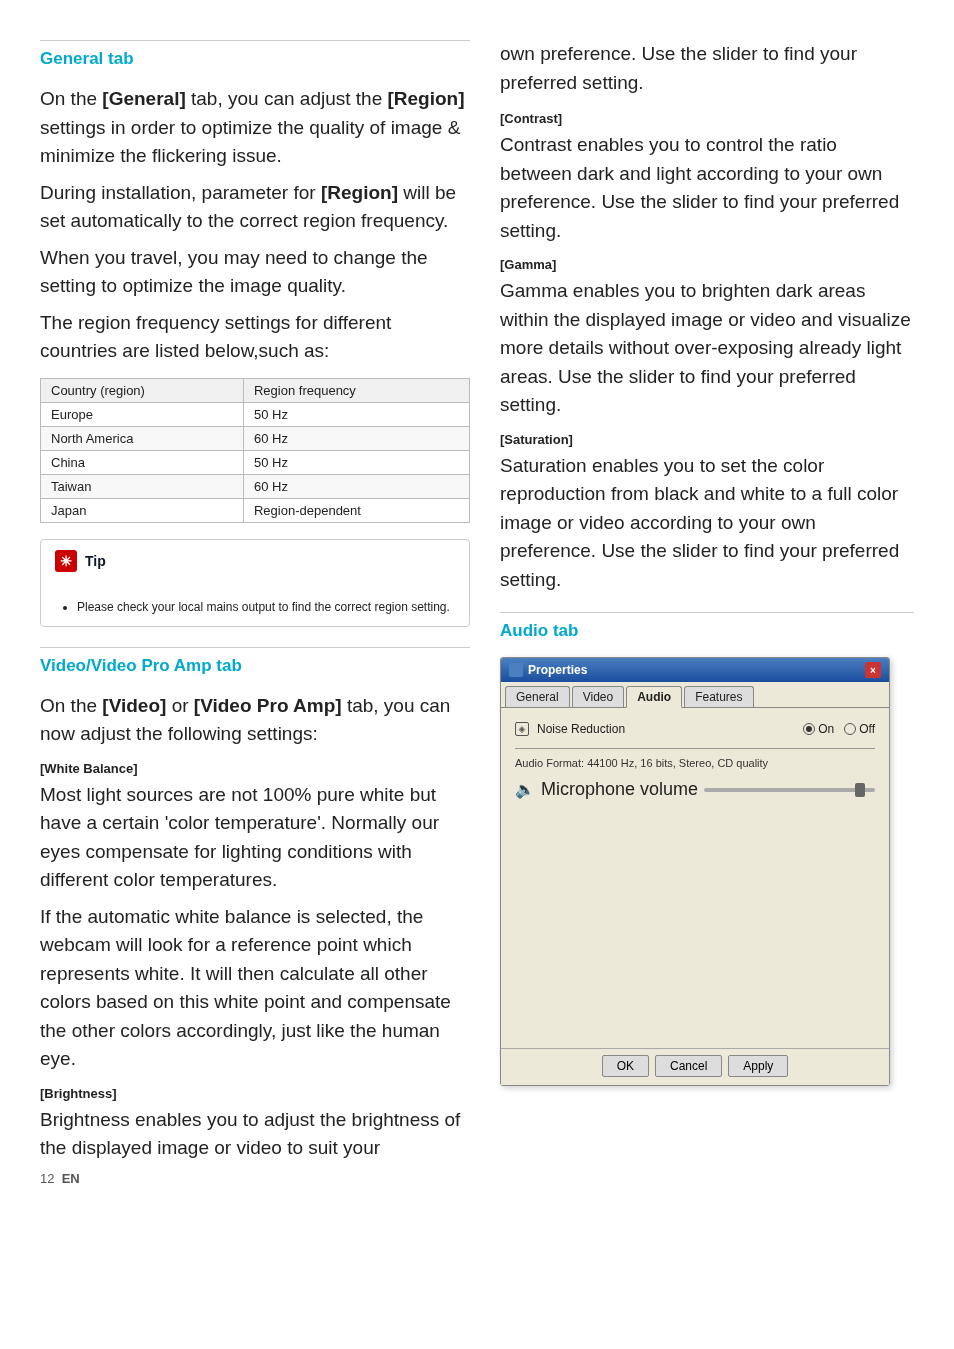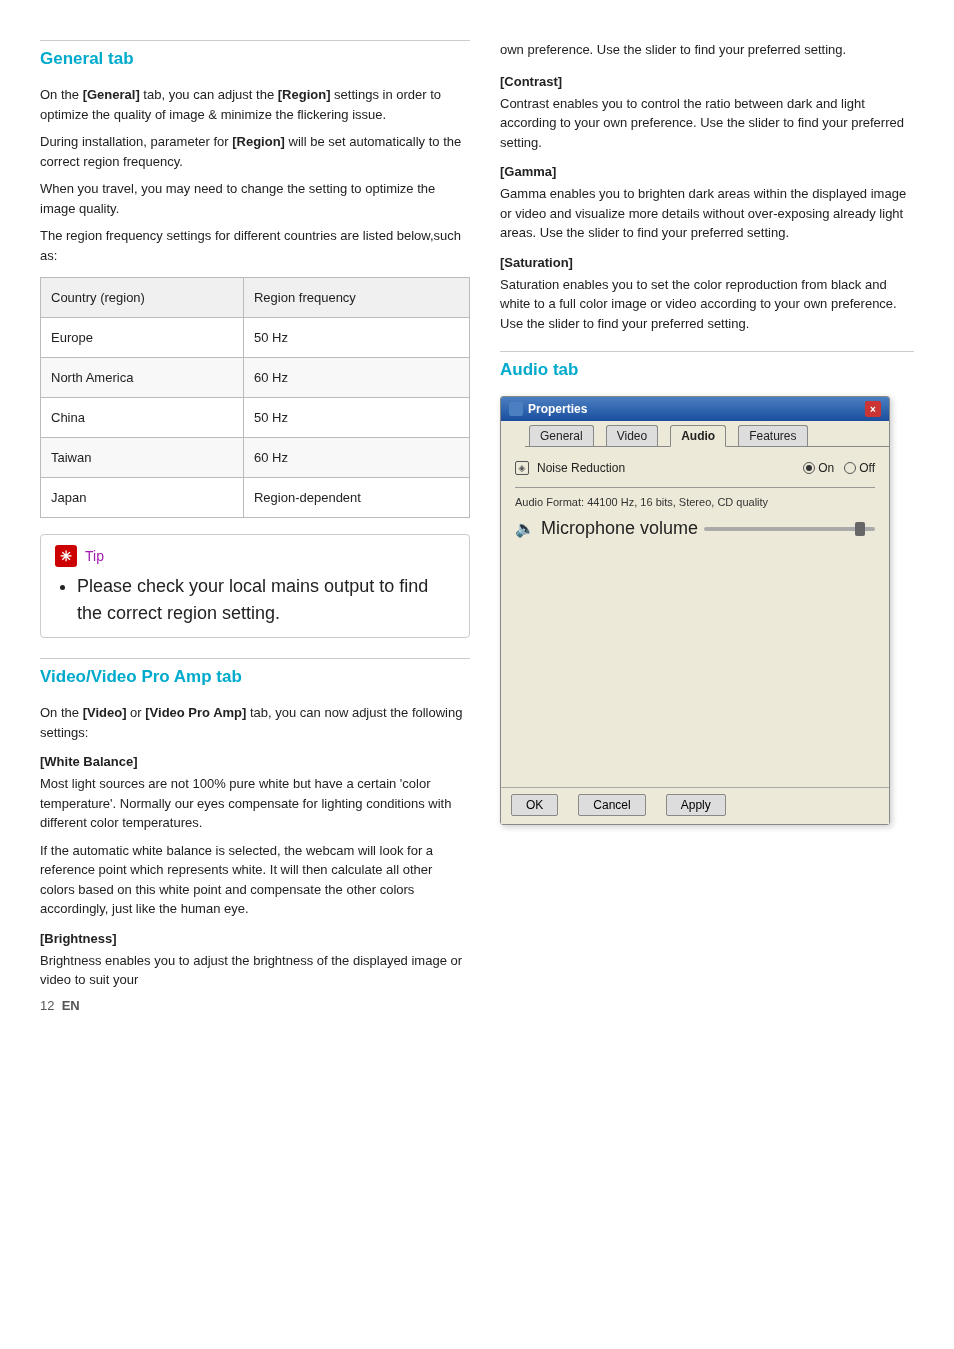--- a/index.html
+++ b/index.html
@@ -30,38 +30,38 @@
       font-size: 17px;
       font-weight: bold;
       margin-bottom: 10px;
       padding-bottom: 6px;
       border-top: 1.5px solid #ccc;
       padding-top: 8px;
     }
     p {
       margin-bottom: 8px;
       line-height: 1.5;
-      font-size: 13px;
+      font-size: 19px;
     }
     strong, b {
       font-weight: bold;
     }
     .bold-bracket {
       font-weight: bold;
     }
     
     table.region-table {
       border-collapse: collapse;
       width: 100%;
       margin: 12px 0 16px 0;
       font-size: 13px;
     }
     table.region-table th, table.region-table td {
       border: 1px solid #bbb;
-      padding: 12px 10px;
+      padding: 4px 10px;
       text-align: left;
     }
     table.region-table th {
       background: #f0f0f0;
       font-weight: normal;
     }
     table.region-table tr:nth-child(even) {
       background: #f8f8f8;
     }
     
@@ -85,27 +85,28 @@
       justify-content: center;
       background: #cc0000;
       color: white;
       font-size: 14px;
       font-weight: bold;
       width: 22px;
       height: 22px;
       border-radius: 3px;
     }
     .tip-label {
-      color: #a21caf;
-      font-weight: normal;
+      color: #0f172a;
+      font-weight: bold;
       font-size: 14px;
     }
     .tip-content {
-      font-size: 18px;
+      font-size: 12px;
       padding-left: 4px;
+      margin-top: 20px;
     }
     .tip-content li {
       list-style: disc;
       margin-left: 18px;
       line-height: 1.5;
     }
     
     h3.sub-heading {
       font-weight: bold;
       font-size: 13px;
@@ -154,22 +155,21 @@
       display: flex;
       align-items: center;
       justify-content: center;
       font-weight: bold;
     }
     .dialog-tabs {
       display: flex;
       border-bottom: 1px solid #888;
       background: #ece9d8;
       padding: 4px 12px 0 4px;
-      gap: 12px;
-      margin-left: 24px;
+      gap: 2px;
     }
     .dialog-tab {
       padding: 3px 10px;
       border: 1px solid #888;
       border-bottom: none;
       background: #ddd;
       cursor: pointer;
       font-size: 12px;
       border-radius: 3px 3px 0 0;
     }
@@ -236,22 +236,22 @@
     .props-icon {
       display: inline-block;
       width: 14px;
       height: 14px;
       background: #4a7fc1;
       border-radius: 2px;
       vertical-align: middle;
     }
     .dialog-footer {
       display: flex;
-      justify-content: flex-start;
-      gap: 20px;
+      justify-content: center;
+      gap: 6px;
       padding: 6px 10px 8px 10px;
       border-top: 1px solid #aaa;
       background: #ece9d8;
     }
     .dialog-btn {
       padding: 3px 14px;
       font-size: 12px;
       border: 1px solid #888;
       background: #ddd;
       cursor: pointer;

